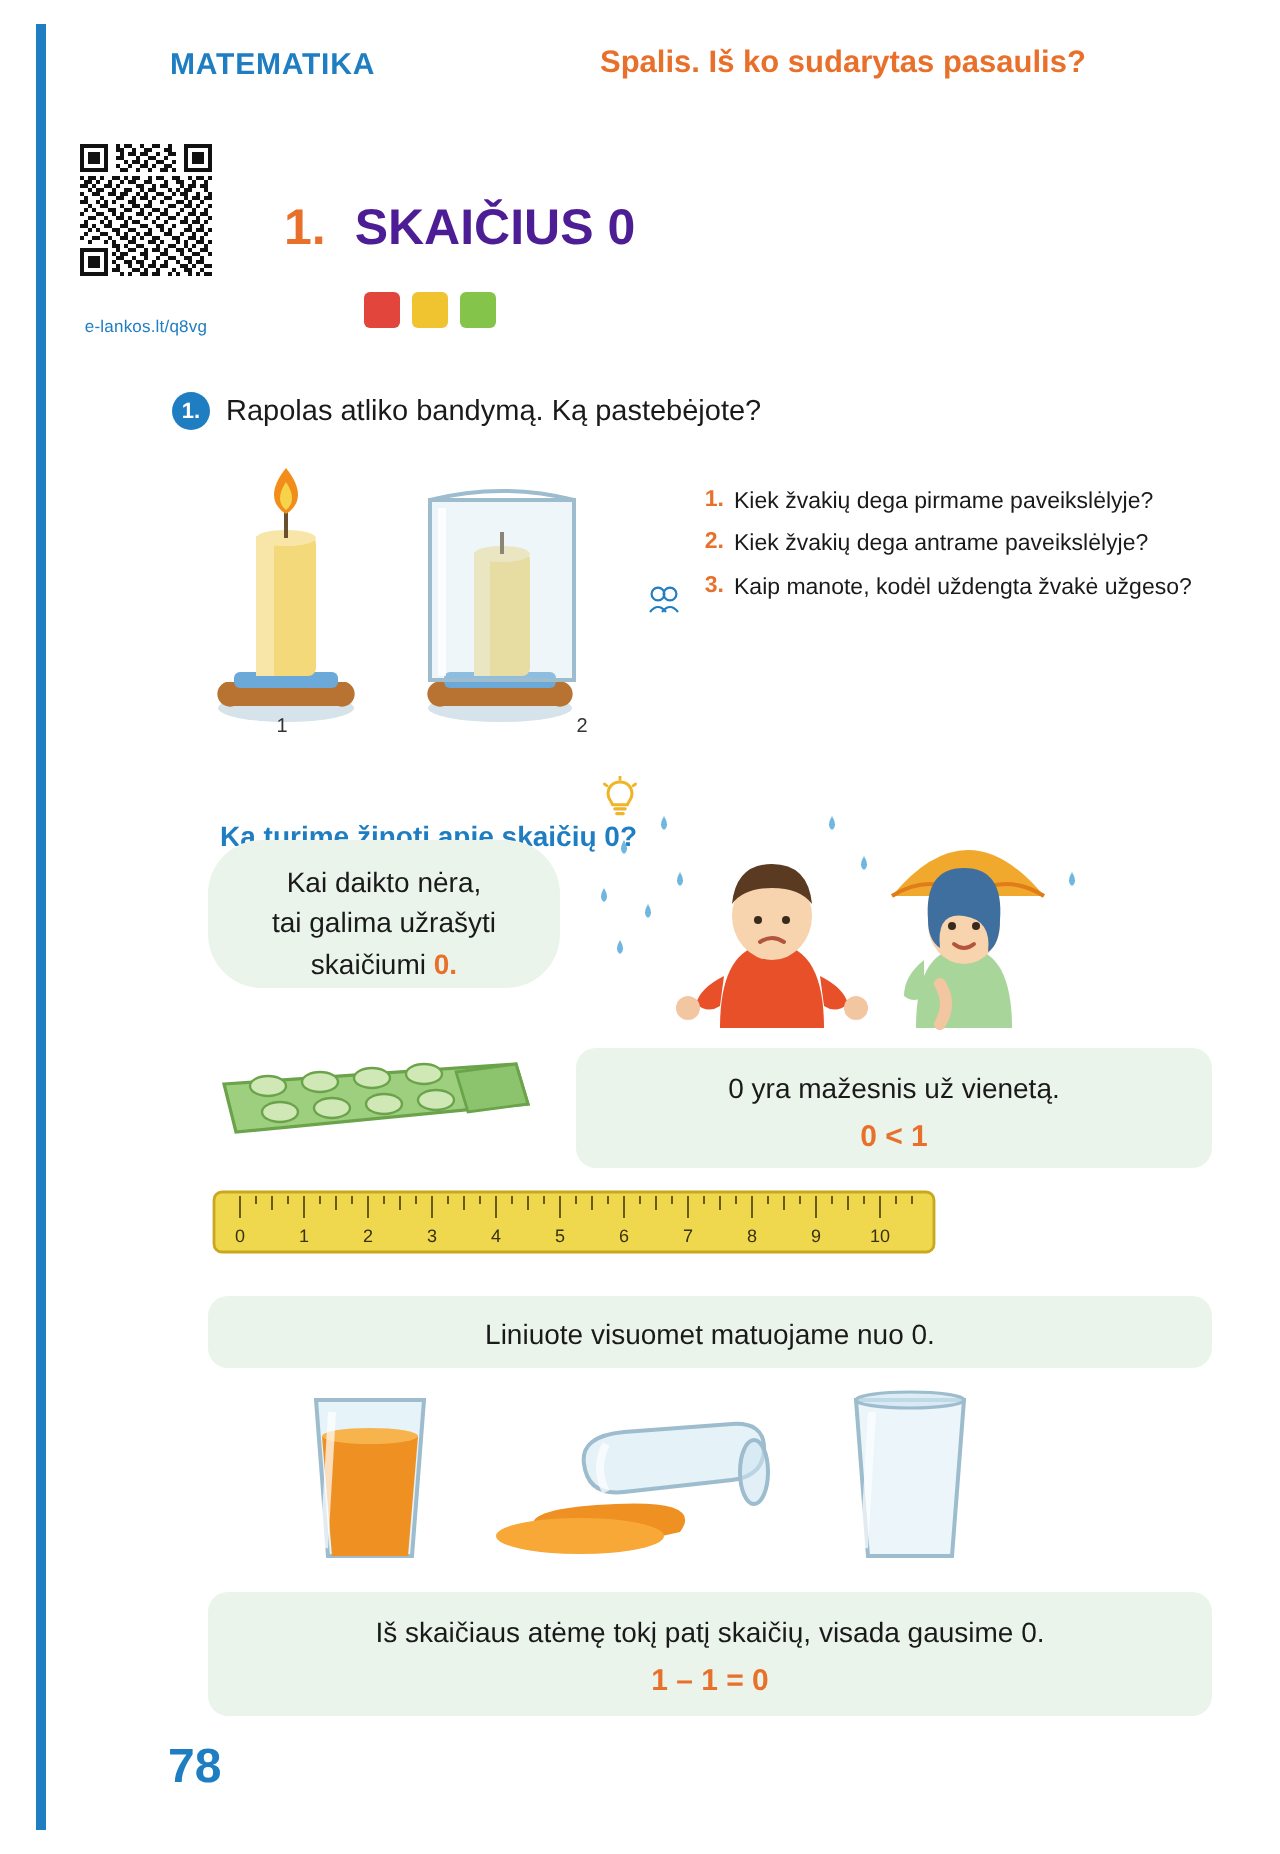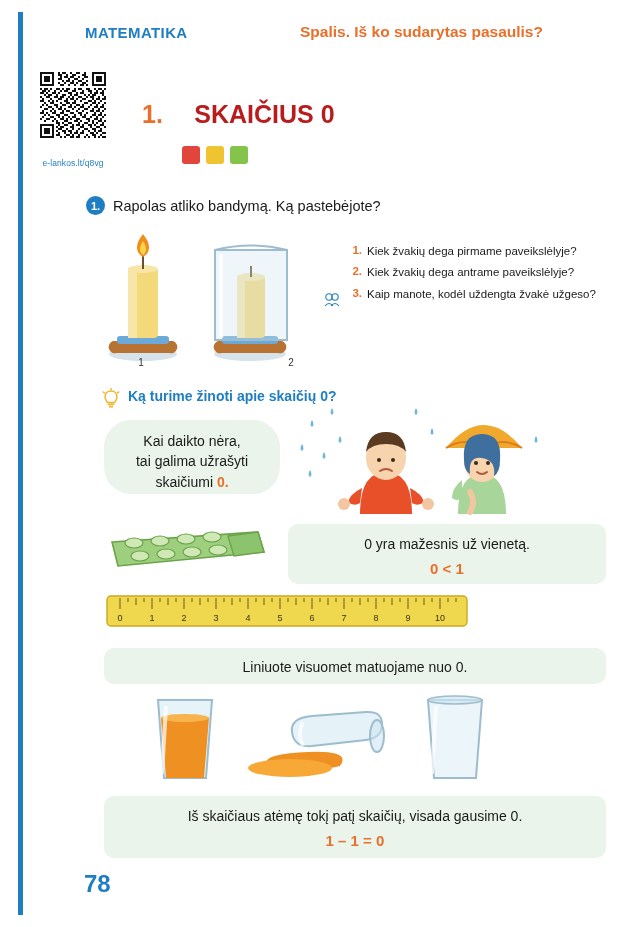--- a/index.html
+++ b/index.html
@@ -85,22 +85,22 @@
     display: inline-block;
     font-size: 25px;
     font-weight: bold;
     color: #e8702a;
     vertical-align: top;
   }
   .chapter-title {
     display: inline-block;
     font-size: 25px;
     font-weight: bold;
-    color: #b91c1c;
-    margin-left: 27px;
+    color: #4c1d95;
+    margin-left: 10px;
     vertical-align: top;
   }
   .chapter-squares {
     position: absolute;
     left: 182px;
     top: 146px;
     display: flex;
     gap: 6px;
   }
   .sq {
@@ -177,21 +177,22 @@
     top: 48px;
     width: 16px;
     height: 16px;
   }
   
   .bulb-line {
     position: absolute;
     left: 102px;
     top: 388px;
     display: flex;
-    align-items: flex-start;
+    align-items: flex-end;
+    flex-direction: column;
   }
   .bulb-text {
     font-size: 14px;
     font-weight: bold;
     color: #1f7ec2;
     margin-left: 8px;
   }
   
   .box {
     position: absolute;

